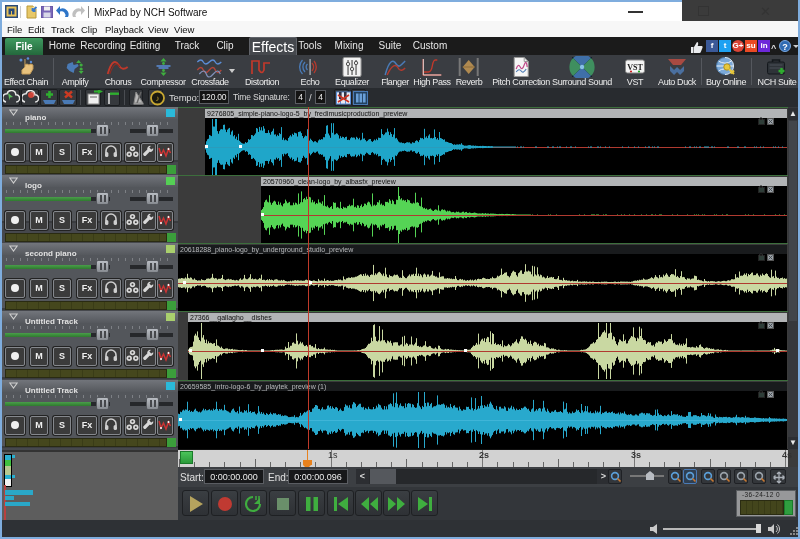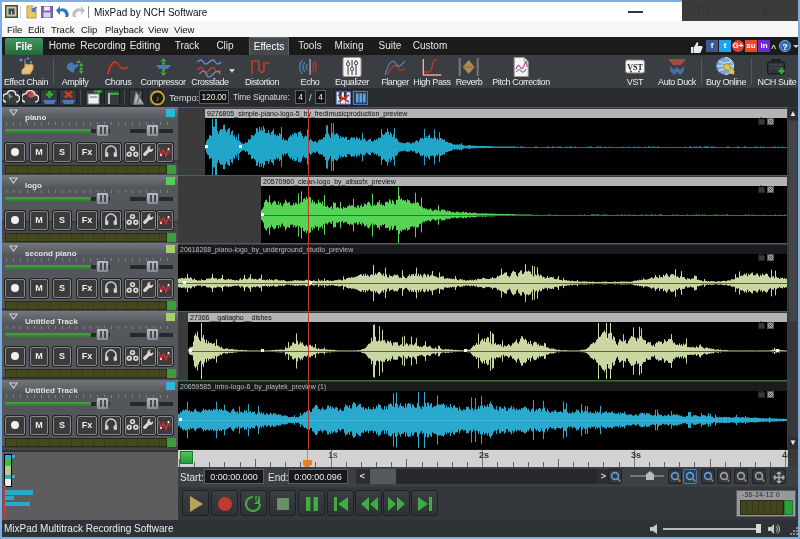--- a/index.html
+++ b/index.html
@@ -1,21 +1,21 @@
 <!DOCTYPE html>
 <html><head><meta charset="utf-8"><style>
 * { margin:0; padding:0; box-sizing:border-box; }
 body { width:800px; height:539px; position:relative; font-family:"Liberation Sans", sans-serif; background:#3b3b3b; overflow:hidden; }
 #titlebar { position:absolute; left:0; top:0; width:682px; height:21px; background:#fff; border-top:2px solid #7fadde; }
 #menubar { position:absolute; left:0; top:21px; width:800px; height:16px; background:#f7f7f7; }
 .mitem { position:absolute; top:3px; font-size:9.5px; color:#111; }
 #tabbar { position:absolute; left:0; top:37px; width:800px; height:18px; background:#1b1b1b; }
 .tab { position:absolute; top:0; height:18px; line-height:18px; text-align:center; font-size:10px; color:#e6e6e6; }
 .ftab { position:absolute; left:5px; top:1px; width:38px; height:17px; line-height:17px; text-align:center; font-size:10px; font-weight:bold; color:#fff; background:linear-gradient(#3f9a5f,#24683c); border-radius:2px 2px 0 0; }
-.etab { position:absolute; left:249px; top:0px; width:40px; height:18px; line-height:18px; text-align:center; font-size:10px; color:#fff; background:#45484d; border:1px solid #606369; border-bottom:none; border-radius:2px 2px 0 0; }
+.etab { position:absolute; left:249px; top:0px; width:48px; height:18px; line-height:18px; text-align:center; font-size:14px; color:#fff; background:#45484d; border:1px solid #606369; border-bottom:none; border-radius:2px 2px 0 0; }
 .soc { position:absolute; top:3px; width:12px; height:12px; color:#fff; font-size:8px; font-weight:bold; text-align:center; line-height:12px; }
 #ribbon { position:absolute; left:0; top:55px; width:800px; height:33px; background:#3a3d42; }
 .rbtn { position:absolute; top:0; height:33px; transform:translateX(-50%); }
 .ricon { height:22px; text-align:center; padding-top:1px; }
 .rlab { text-align:center; font-size:9px; letter-spacing:-0.4px; color:#ececec; white-space:nowrap; }
 .rsep { position:absolute; top:3px; width:1px; height:27px; background:#55585e; }
 #toolbar2 { position:absolute; left:0; top:88px; width:800px; height:19px; background:#282b2f; }
 .t2b { position:absolute; top:1px; height:17px; background:#36393d; border:1px solid #1b1d20; border-radius:2px; text-align:center; }
 .t2b svg { vertical-align:top; margin-top:0px; }
 .t2sep { position:absolute; top:2px; width:1px; height:15px; background:#4a4d52; }
@@ -226,20 +226,31 @@
     </div>
     <div class="rbtn" style="left:521px">
       <div class="ricon"><svg width="26" height="22" viewBox="0 0 26 22">
           <path d="M6 1.5 h10 l4 4 v15 h-14 Z" fill="#f5f5f5" stroke="#999"></path>
           <path d="M16 1.5 v4 h4" fill="none" stroke="#999"></path>
           <path d="M8 13 q2 -6 4 -2 t4 -2 t3 2" stroke="#c04a8a" fill="none" stroke-width="1.2"></path>
           <path d="M8 16 q3 -4 5 -1 t5 -2" stroke="#4a7ab5" fill="none" stroke-width="1.1"></path>
         </svg></div>
       <div class="rlab">Pitch Correction</div>
     </div>
+    <div class="rbtn" style="left:582px">
+      <div class="ricon"><svg width="26" height="22" viewBox="0 0 26 22">
+          <rect x="3" y="1" width="20" height="20" fill="#15202a"></rect>
+          <path d="M13 11 L4 2 a13 13 0 0 1 18 0 Z" fill="#3f6fa8"></path>
+          <path d="M13 11 L22 2 a13 13 0 0 1 0 18 Z" fill="#3f8f5f"></path>
+          <path d="M13 11 L22 20 a13 13 0 0 1 -18 0 Z" fill="#3f6fa8"></path>
+          <path d="M13 11 L4 20 a13 13 0 0 1 0 -18 Z" fill="#3f8f5f"></path>
+          <circle cx="13" cy="11" r="2.2" fill="#88c0e8"></circle>
+        </svg></div>
+      <div class="rlab">Surround Sound</div>
+    </div>
     <div class="rbtn" style="left:635px">
       <div class="ricon"><svg width="26" height="22" viewBox="0 0 26 22">
           <rect x="3.5" y="4" width="19" height="13" rx="2" fill="#f4f4f4" stroke="#888"></rect>
           <text x="13" y="13.5" text-anchor="middle" font-size="8" font-weight="bold" fill="#222" font-family="Liberation Serif">VST</text>
           <circle cx="9" cy="15.5" r="1.1" fill="#cc2222"></circle>
           <circle cx="17" cy="15.5" r="1.1" fill="#22aa22"></circle>
         </svg></div>
       <div class="rlab">VST</div>
     </div>
     <div class="rbtn" style="left:677px">
@@ -787,21 +798,20 @@
         <path d="M2 2 L12 9 L2 16 Z" fill="#3fae3f"></path>
         <rect x="13" y="2" width="3" height="14" fill="#3fae3f"></rect>
       </svg></div>
   <div style="position:absolute;left:558px;top:3px;width:60px;height:27px;background:#97989a;border:1px solid #5a5d60">
     <div style="position:absolute;left:5px;top:0px;font-size:6.5px;color:#222;letter-spacing:0.4px">-36-24-12 0</div>
     <div style="position:absolute;left:3px;top:9px;width:44px;height:15px;background:#43451c;border:1px solid #2a2b12;background-image:repeating-linear-gradient(90deg,transparent 0,transparent 5px,#383a16 5px,#383a16 6px)"></div>
     <div style="position:absolute;left:47px;top:9px;width:9px;height:15px;background:#2f9e3f;border:1px solid #1a7a2a"></div>
   </div>
 </div>
 <div id="statusbar">
-  <div style="position:absolute;left:4px;top:3px;font-size:10px;color:#ececec">MixPad Multitrack Recording Software</div>
   <svg width="10" height="10" style="position:absolute;left:650px;top:4px">
       <path d="M0 3 v4 h3 l4 3 V0 L3 3 Z" fill="#c8c8c8"></path>
     </svg>
   <div style="position:absolute;left:663px;top:8px;width:98px;height:1.5px;background:#b8b8b8"></div>
   <div style="position:absolute;left:756px;top:4px;width:5px;height:9px;background:#d8d8d8"></div>
   <svg width="12" height="10" style="position:absolute;left:768px;top:4px">
       <path d="M0 3 v4 h3 l3 3 V0 L3 3 Z" fill="#c8c8c8"></path>
       <path d="M8 2 a4 4 0 0 1 0 6 M9.5 0.5 a6 6 0 0 1 0 9" stroke="#c8c8c8" fill="none"></path>
     </svg>
   <svg width="9" height="9" style="position:absolute;left:790px;top:7px">

